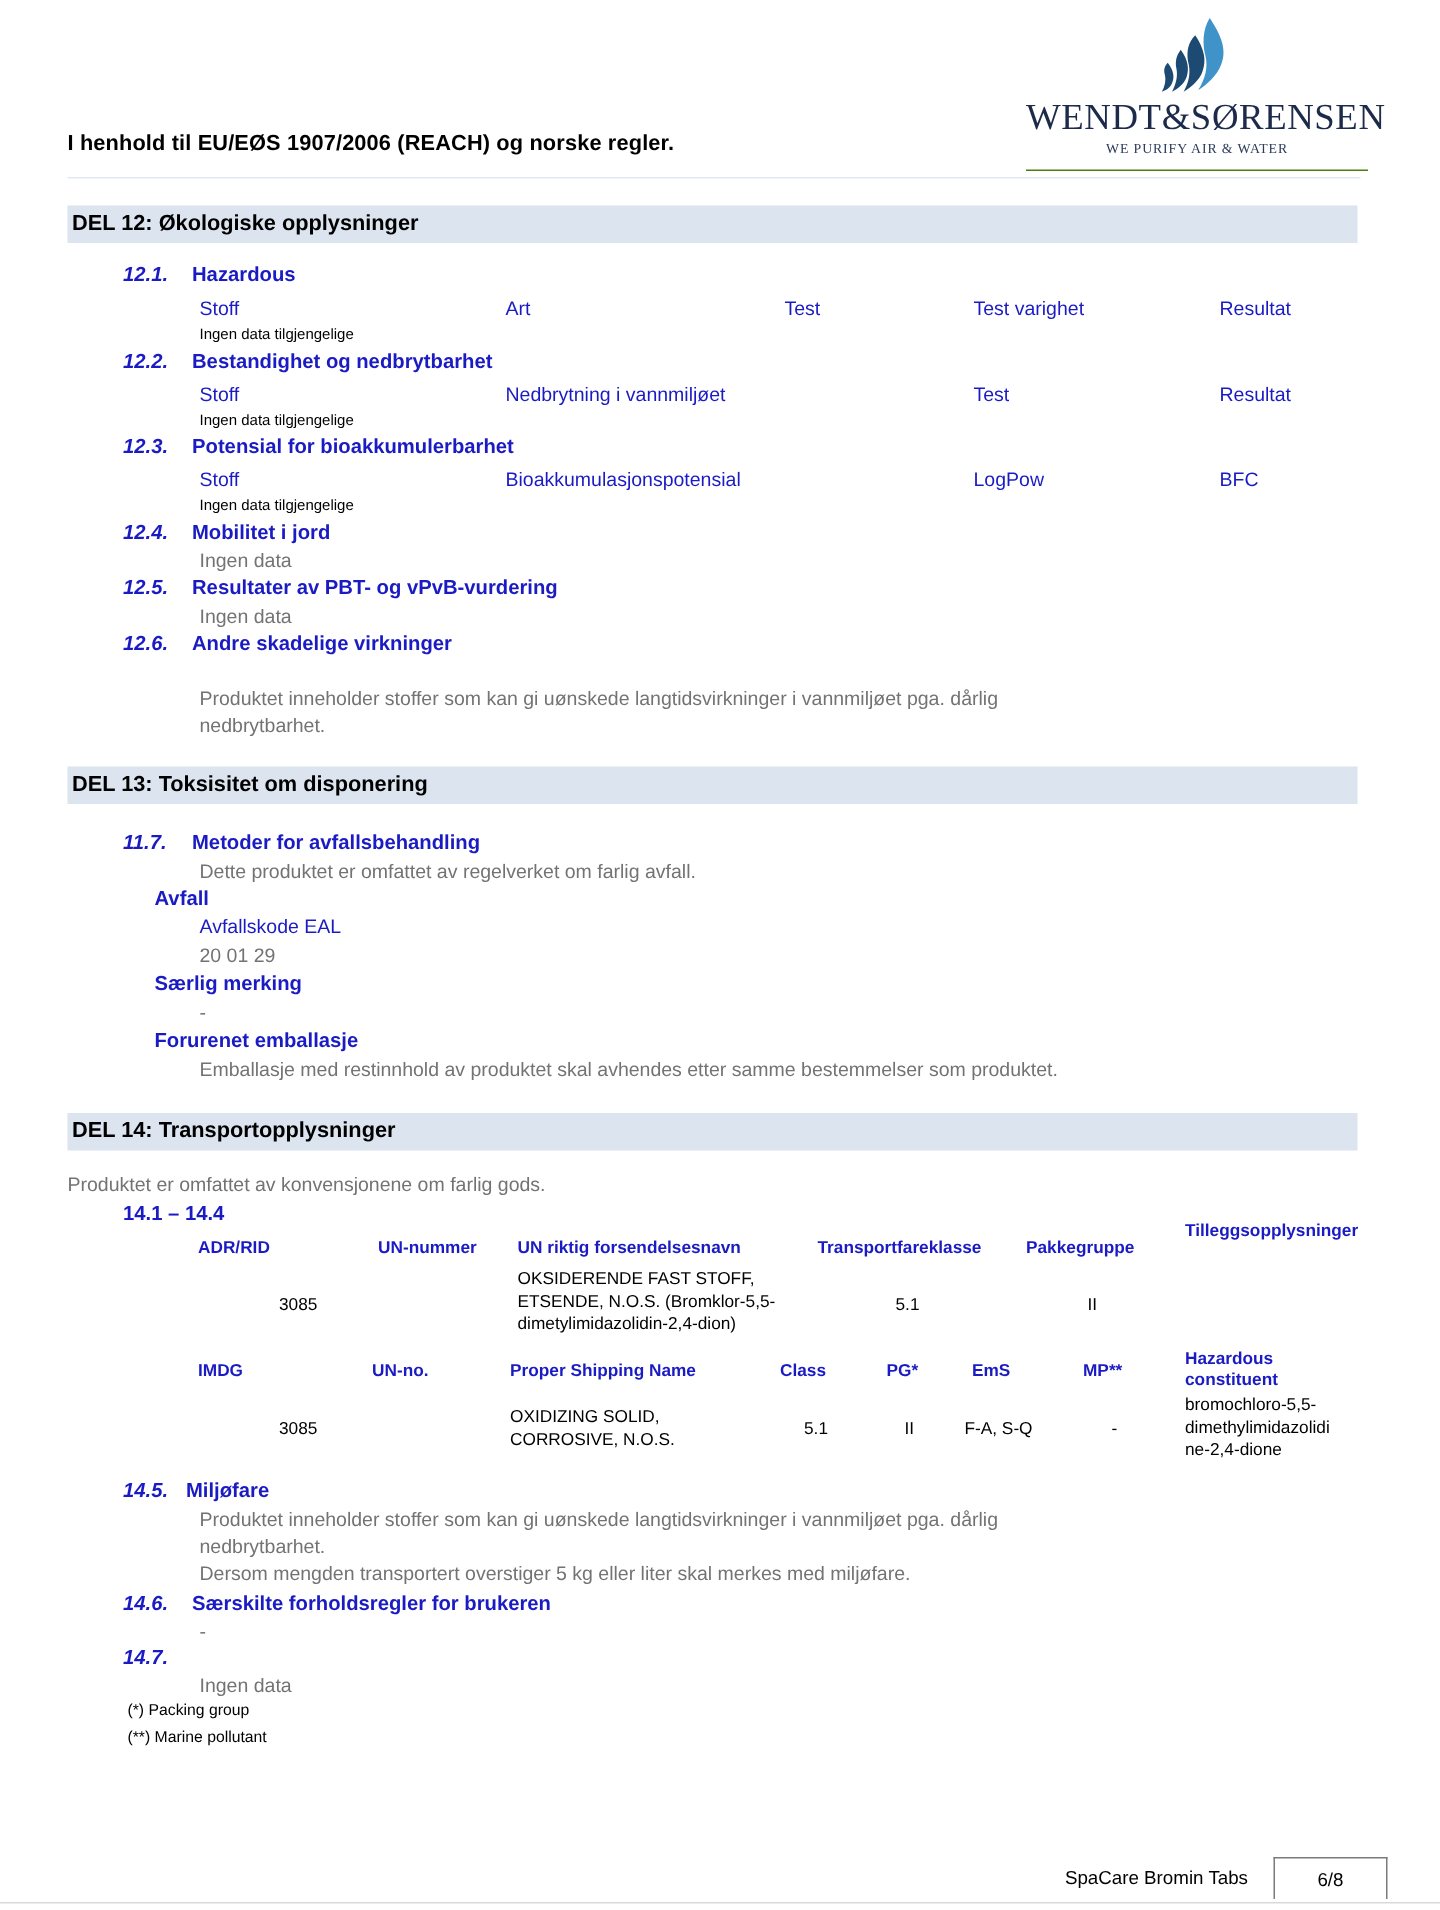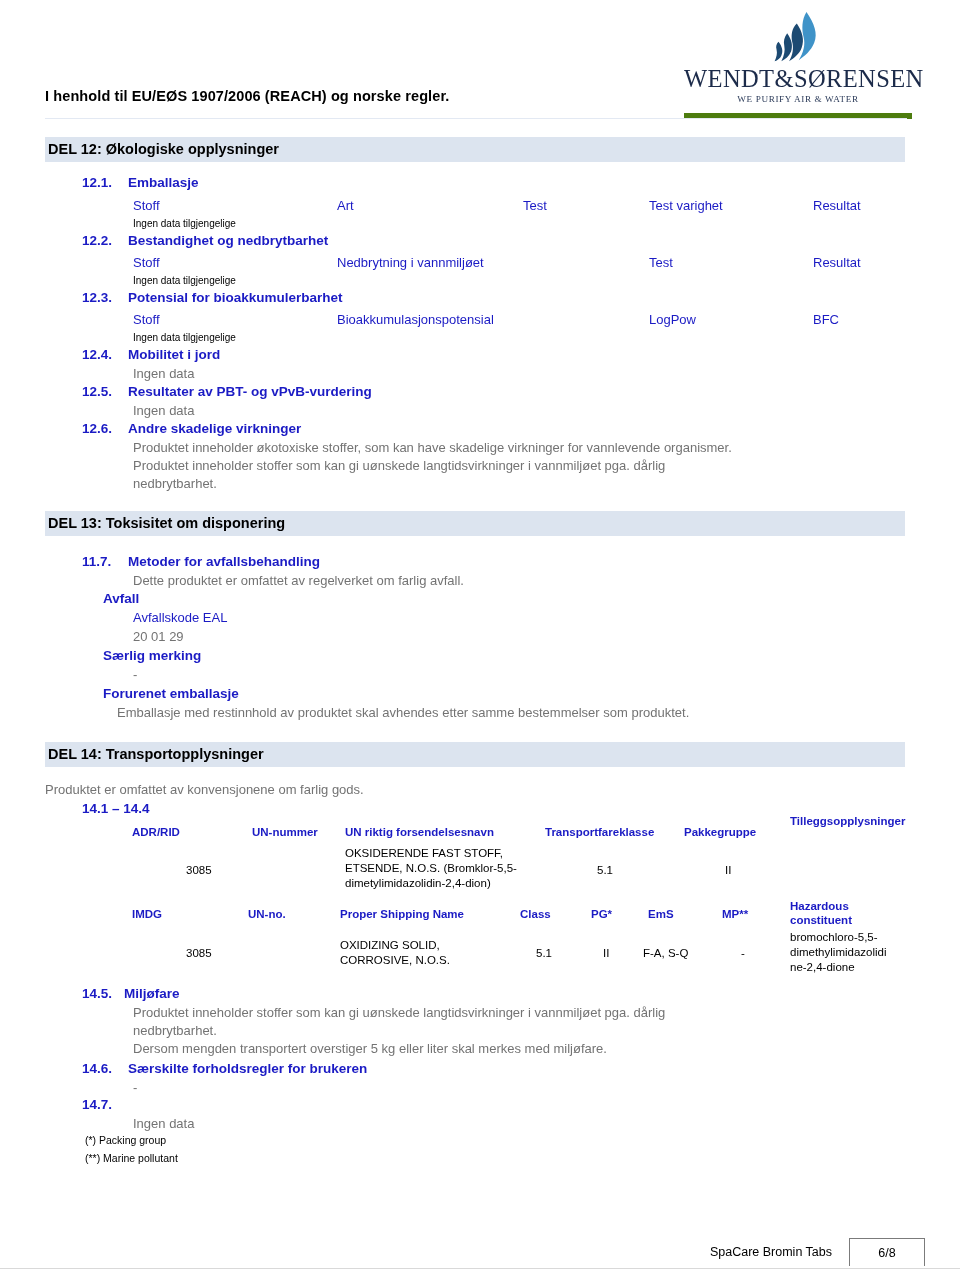--- a/index.html
+++ b/index.html
@@ -35,21 +35,21 @@
     letter-spacing: 0.1px;
   }
 
   .logo-box {
     position: absolute;
     right: 48px;
     top: 8px;
     width: 228px;
     height: 105px;
     text-align: center;
-    border-bottom: 6px solid #4d7c0f;
+    border-bottom: 1px solid #4d7c0f;
   }
   .logo-mark {
     height: 56px;
     display: block;
     margin: 2px auto 0 auto;
   }
   .logo-word {
     font-family: "Liberation Serif", serif;
     font-size: 24.5px;
     letter-spacing: 0.4px;
@@ -99,20 +99,21 @@
   .h-sub {
     font-size: 13.5px;
     font-weight: bold;
     color: #1b1bc4;
   }
   .h-num {
     position: absolute;
     font-size: 13.5px;
     font-weight: bold;
     color: #1b1bc4;
+    font-style: italic;
   }
   .body-txt {
     font-size: 13px;
     color: #737373;
   }
   .blue-txt {
     font-size: 13px;
     color: #1b1bc4;
   }
   .col-head {
@@ -192,21 +193,21 @@
     </svg>
     <div class="logo-word">WENDT&amp;SØRENSEN</div>
     <div class="logo-tag">WE PURIFY AIR &amp; WATER</div>
   </div>
 
   <div class="head-rule"></div>
 
   <div class="section-bar" style="top:137px;">DEL 12: Økologiske opplysninger</div>
 
   <div class="h-num t" style="left:82px; top:175px;">12.1.</div>
-  <div class="h-sub t" style="left:128px; top:175px;">Emballasje</div>
+  <div class="h-sub t" style="left:128px; top:175px;">Hazardous</div>
 
   <div class="col-head t" style="left:133px; top:198px;">Stoff</div>
   <div class="col-head t" style="left:337px; top:198px;">Art</div>
   <div class="col-head t" style="left:523px; top:198px;">Test</div>
   <div class="col-head t" style="left:649px; top:198px;">Test varighet</div>
   <div class="col-head t" style="left:813px; top:198px;">Resultat</div>
   <div class="tiny t" style="left:133px; top:218px;">Ingen data tilgjengelige</div>
 
   <div class="h-num t" style="left:82px; top:233px;">12.2.</div>
   <div class="h-sub t" style="left:128px; top:233px;">Bestandighet og nedbrytbarhet</div>
@@ -229,39 +230,38 @@
   <div class="h-num t" style="left:82px; top:347px;">12.4.</div>
   <div class="h-sub t" style="left:128px; top:347px;">Mobilitet i jord</div>
   <div class="body-txt t" style="left:133px; top:366px;">Ingen data</div>
 
   <div class="h-num t" style="left:82px; top:384px;">12.5.</div>
   <div class="h-sub t" style="left:128px; top:384px;">Resultater av PBT- og vPvB-vurdering</div>
   <div class="body-txt t" style="left:133px; top:403px;">Ingen data</div>
 
   <div class="h-num t" style="left:82px; top:421px;">12.6.</div>
   <div class="h-sub t" style="left:128px; top:421px;">Andre skadelige virkninger</div>
-  <div class="body-txt t" style="left:133px; top:440px;">Produktet inneholder økotoxiske stoffer, som kan have skadelige virkninger for vannlevende organismer.</div>
   <div class="body-txt t" style="left:133px; top:458px;">Produktet inneholder stoffer som kan gi uønskede langtidsvirkninger i vannmiljøet pga. dårlig</div>
   <div class="body-txt t" style="left:133px; top:476px;">nedbrytbarhet.</div>
 
   <div class="section-bar" style="top:511px;">DEL 13: Toksisitet om disponering</div>
 
   <div class="h-num t" style="left:82px; top:554px;">11.7.</div>
   <div class="h-sub t" style="left:128px; top:554px;">Metoder for avfallsbehandling</div>
   <div class="body-txt t" style="left:133px; top:573px;">Dette produktet er omfattet av regelverket om farlig avfall.</div>
 
   <div class="h-sub t" style="left:103px; top:591px;">Avfall</div>
   <div class="blue-txt t" style="left:133px; top:610px;">Avfallskode EAL</div>
   <div class="body-txt t" style="left:133px; top:629px;">20 01 29</div>
 
   <div class="h-sub t" style="left:103px; top:648px;">Særlig merking</div>
   <div class="body-txt t" style="left:133px; top:667px;">-</div>
 
   <div class="h-sub t" style="left:103px; top:686px;">Forurenet emballasje</div>
-  <div class="body-txt t" style="left:117px; top:705px;">Emballasje med restinnhold av produktet skal avhendes etter samme bestemmelser som produktet.</div>
+  <div class="body-txt t" style="left:133px; top:705px;">Emballasje med restinnhold av produktet skal avhendes etter samme bestemmelser som produktet.</div>
 
   <div class="section-bar" style="top:742px;">DEL 14: Transportopplysninger</div>
 
   <div class="body-txt t" style="left:45px; top:782px;">Produktet er omfattet av konvensjonene om farlig gods.</div>
   <div class="h-sub t" style="left:82px; top:801px;">14.1 – 14.4</div>
 
   <div class="tt-head" style="left:132px; top:826px; width:100px;">ADR/RID</div>
   <div class="tt-head" style="left:252px; top:826px; width:90px;">UN-nummer</div>
   <div class="tt-head" style="left:345px; top:826px; width:200px;">UN riktig forsendelsesnavn</div>
   <div class="tt-head" style="left:545px; top:826px; width:130px;">Transportfareklasse</div>

